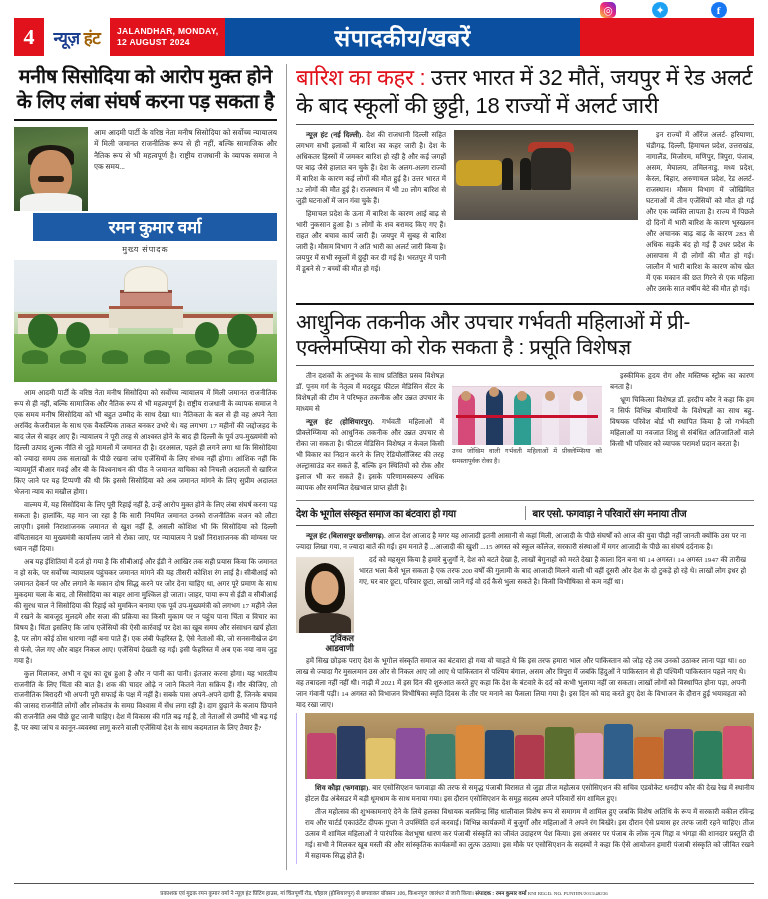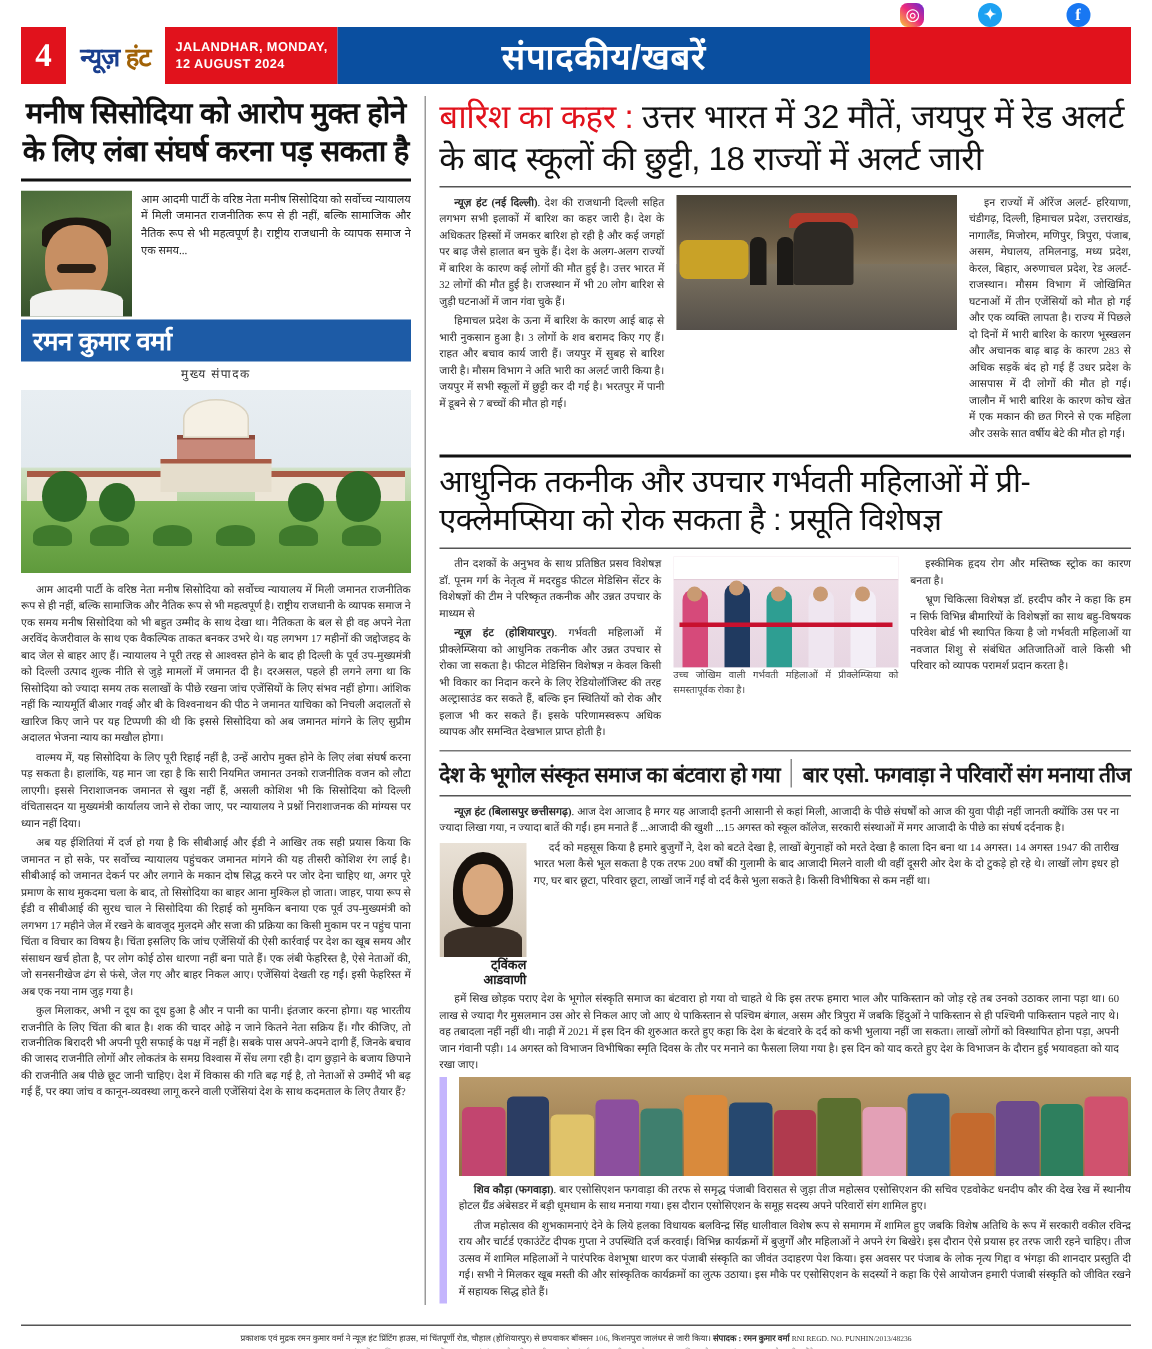--- a/index.html
+++ b/index.html
@@ -49,21 +49,21 @@
     justify-content: center;
     min-width: 66px;
   }
   .mh-logo-text {
     font-family: "Liberation Sans", sans-serif;
     font-weight: bold;
     font-size: 17px;
     letter-spacing: -0.5px;
     white-space: nowrap;
   }
-  .mh-logo-text .blue { color: #1a3f8f; }
+  .mh-logo-text .blue { color: #1a3f8f; font-family: Liberation Mono, monospace; }
   .mh-logo-text .red  { color: #a16207; }
 
   .mh-dateblock {
     background: #e1121c;
     color: #ffffff;
     display: flex;
     flex-direction: column;
     justify-content: center;
     padding: 0 7px;
     min-width: 108px;
@@ -197,26 +197,27 @@
   .ed-portrait .shirt {
     position: absolute; left: 50%; bottom: 0;
     transform: translateX(-50%);
     width: 62px; height: 18px; background: #f2f2f0;
     border-radius: 40% 40% 0 0;
   }
 
   .editor-name-bar {
     background: #1d5ba6;
     color: #ffffff;
-    text-align: left;
+    text-align: center;
     font-family: "Liberation Sans", sans-serif;
     font-weight: bold;
     font-size: 17px;
     padding: 2px 8px 3px 8px;
     letter-spacing: -0.2px;
+    margin-left: 19px;
   }
   .editor-role {
     text-align: center;
     font-family: "Liberation Serif", serif;
     font-size: 8px;
     color: #333;
     padding-top: 2px;
     letter-spacing: 1px;
   }
 
@@ -341,28 +342,28 @@
 
   .caption-sm {
     font-family:"Liberation Serif",serif; font-size:6.4px;
     color:#444; text-align:justify; line-height:1.5; padding-top:1px;
   }
 
   
   .split-heads { display:flex; align-items:center; margin-top:5px; }
   .split-heads .sh {
     flex:1; font-family:"Liberation Sans",sans-serif; font-weight:bold;
-    font-size:14px; color:#1a1a1a; letter-spacing:-0.3px; white-space:nowrap;
+    font-size:10px; color:#1a1a1a; letter-spacing:-0.3px; white-space:nowrap;
   }
   .split-div { width:1px; align-self:stretch; background:#8a8a8a; margin:0 7px; }
 
   .bottom-split { display:flex; margin-top:4px;flex-direction:column; }
   .bs-col { flex:1; }
   .bs-left  { padding-right:8px; }
-  .bs-right { padding-left:8px; border-left:5px solid #c4b5fd; }
+  .bs-right { padding-left:8px; border-left:1px solid #c4b5fd; }
 
   
   .footer {
     position:absolute; left:14px; right:14px; bottom:10px;
     border-top:1px solid #555; padding-top:5px;
     text-align:center;
   }
   .footer-line1 {
     font-family:"Liberation Serif",serif; font-size:5.6px; color:#333; line-height:1.6;
   }

